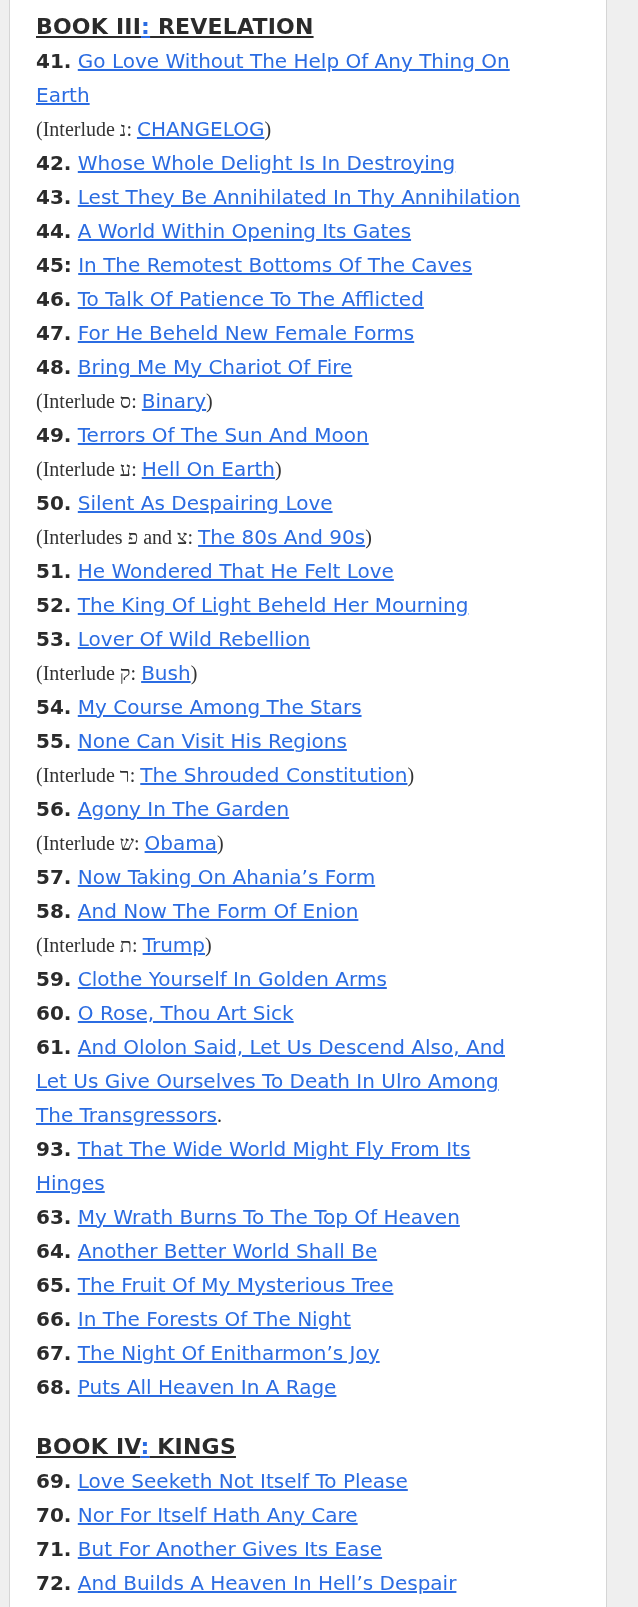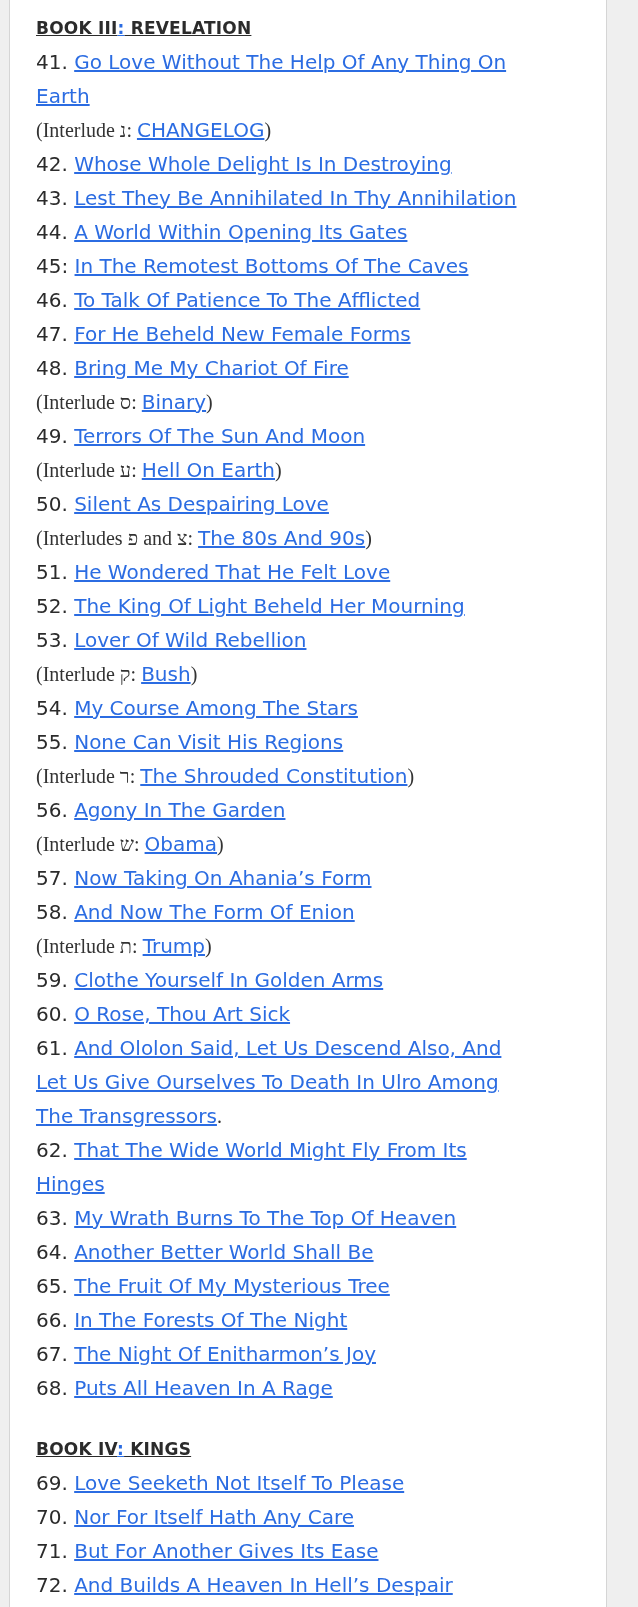--- a/index.html
+++ b/index.html
@@ -24,47 +24,47 @@
     border-left: 1px solid var(--border, #d5d5d5);
     border-right: 1px solid var(--border, #d5d5d5);
     padding: 10px 26px 40px 26px;
     font-size: 20px;
     line-height: 34px;
     color: var(--text, #333333);
     white-space: pre-wrap;
   }
   .book-section { margin: 0 0 26px 0; }
   .book-heading {
-    font-size: 17px;
+    font-size: 22px;
     font-weight: bold;
     letter-spacing: 0.2px;
   }
   .book-heading .hpart {
     color: var(--bold, #242424);
     text-decoration: underline;
   }
   .book-heading .hsep {
     color: var(--link, #2b6ce2);
     text-decoration: underline;
     cursor: pointer;
   }
   .num {
-    font-weight: normal;
+    font-weight: bold;
     color: var(--bold, #2b2b2b);
     margin-top: 32px;
   }
   a.chapter-link, a.interlude-link {
     color: var(--link, #2b6ce2);
     text-decoration: underline;
     cursor: pointer;
   }
   .plain { color: var(--text, #333333); font-family: Liberation Serif, serif; }
 </style>
 </head>
 <body>
 
 <div class="viewport">
     <div class="content"><div class="book-section"><span class="book-heading"><span class="hpart">BOOK III</span><a class="hsep">:</a><span class="hpart"> REVELATION</span></span><br><strong class="num">41.</strong> <a class="chapter-link" href="#">Go Love Without The Help Of Any Thing On
 Earth</a><br><span class="plain">(Interlude נ: </span><a class="interlude-link" href="#">CHANGELOG</a><span class="plain">)</span><br><strong class="num">42.</strong> <a class="chapter-link" href="#">Whose Whole Delight Is In Destroying</a><br><strong class="num">43.</strong> <a class="chapter-link" href="#">Lest They Be Annihilated In Thy Annihilation</a><br><strong class="num">44.</strong> <a class="chapter-link" href="#">A World Within Opening Its Gates</a><br><strong class="num">45:</strong> <a class="chapter-link" href="#">In The Remotest Bottoms Of The Caves</a><br><strong class="num">46.</strong> <a class="chapter-link" href="#">To Talk Of Patience To The Afflicted</a><br><strong class="num">47.</strong> <a class="chapter-link" href="#">For He Beheld New Female Forms</a><br><strong class="num">48.</strong> <a class="chapter-link" href="#">Bring Me My Chariot Of Fire</a><br><span class="plain">(Interlude ס: </span><a class="interlude-link" href="#">Binary</a><span class="plain">)</span><br><strong class="num">49.</strong> <a class="chapter-link" href="#">Terrors Of The Sun And Moon</a><br><span class="plain">(Interlude ע: </span><a class="interlude-link" href="#">Hell On Earth</a><span class="plain">)</span><br><strong class="num">50.</strong> <a class="chapter-link" href="#">Silent As Despairing Love</a><br><span class="plain">(Interludes פ and צ: </span><a class="interlude-link" href="#">The 80s And 90s</a><span class="plain">)</span><br><strong class="num">51.</strong> <a class="chapter-link" href="#">He Wondered That He Felt Love</a><br><strong class="num">52.</strong> <a class="chapter-link" href="#">The King Of Light Beheld Her Mourning</a><br><strong class="num">53.</strong> <a class="chapter-link" href="#">Lover Of Wild Rebellion</a><br><span class="plain">(Interlude ק: </span><a class="interlude-link" href="#">Bush</a><span class="plain">)</span><br><strong class="num">54.</strong> <a class="chapter-link" href="#">My Course Among The Stars</a><br><strong class="num">55.</strong> <a class="chapter-link" href="#">None Can Visit His Regions</a><br><span class="plain">(Interlude ר: </span><a class="interlude-link" href="#">The Shrouded Constitution</a><span class="plain">)</span><br><strong class="num">56.</strong> <a class="chapter-link" href="#">Agony In The Garden</a><br><span class="plain">(Interlude ש: </span><a class="interlude-link" href="#">Obama</a><span class="plain">)</span><br><strong class="num">57.</strong> <a class="chapter-link" href="#">Now Taking On Ahania’s Form</a><br><strong class="num">58.</strong> <a class="chapter-link" href="#">And Now The Form Of Enion</a><br><span class="plain">(Interlude ת: </span><a class="interlude-link" href="#">Trump</a><span class="plain">)</span><br><strong class="num">59.</strong> <a class="chapter-link" href="#">Clothe Yourself In Golden Arms</a><br><strong class="num">60.</strong> <a class="chapter-link" href="#">O Rose, Thou Art Sick</a><br><strong class="num">61.</strong> <a class="chapter-link" href="#">And Ololon Said, Let Us Descend Also, And
 Let Us Give Ourselves To Death In Ulro Among
-The Transgressors</a><span class="plain">.</span><br><strong class="num">62.</strong> <a class="chapter-link" href="#">That The Wide World Might Fly From Its
+The Transgressors</a><span class="plain">.</span><br><strong class="num">93.</strong> <a class="chapter-link" href="#">That The Wide World Might Fly From Its
 Hinges</a><br><strong class="num">63.</strong> <a class="chapter-link" href="#">My Wrath Burns To The Top Of Heaven</a><br><strong class="num">64.</strong> <a class="chapter-link" href="#">Another Better World Shall Be</a><br><strong class="num">65.</strong> <a class="chapter-link" href="#">The Fruit Of My Mysterious Tree</a><br><strong class="num">66.</strong> <a class="chapter-link" href="#">In The Forests Of The Night</a><br><strong class="num">67.</strong> <a class="chapter-link" href="#">The Night Of Enitharmon’s Joy</a><br><strong class="num">68.</strong> <a class="chapter-link" href="#">Puts All Heaven In A Rage</a><br></div><div class="book-section"><span class="book-heading"><span class="hpart">BOOK IV</span><a class="hsep">:</a><span class="hpart"> KINGS</span></span><br><strong class="num">69.</strong> <a class="chapter-link" href="#">Love Seeketh Not Itself To Please</a><br><strong class="num">70.</strong> <a class="chapter-link" href="#">Nor For Itself Hath Any Care</a><br><strong class="num">71.</strong> <a class="chapter-link" href="#">But For Another Gives Its Ease</a><br><strong class="num">72.</strong> <a class="chapter-link" href="#">And Builds A Heaven In Hell’s Despair</a><br></div></div>
   </div>
 
 </body></html>

